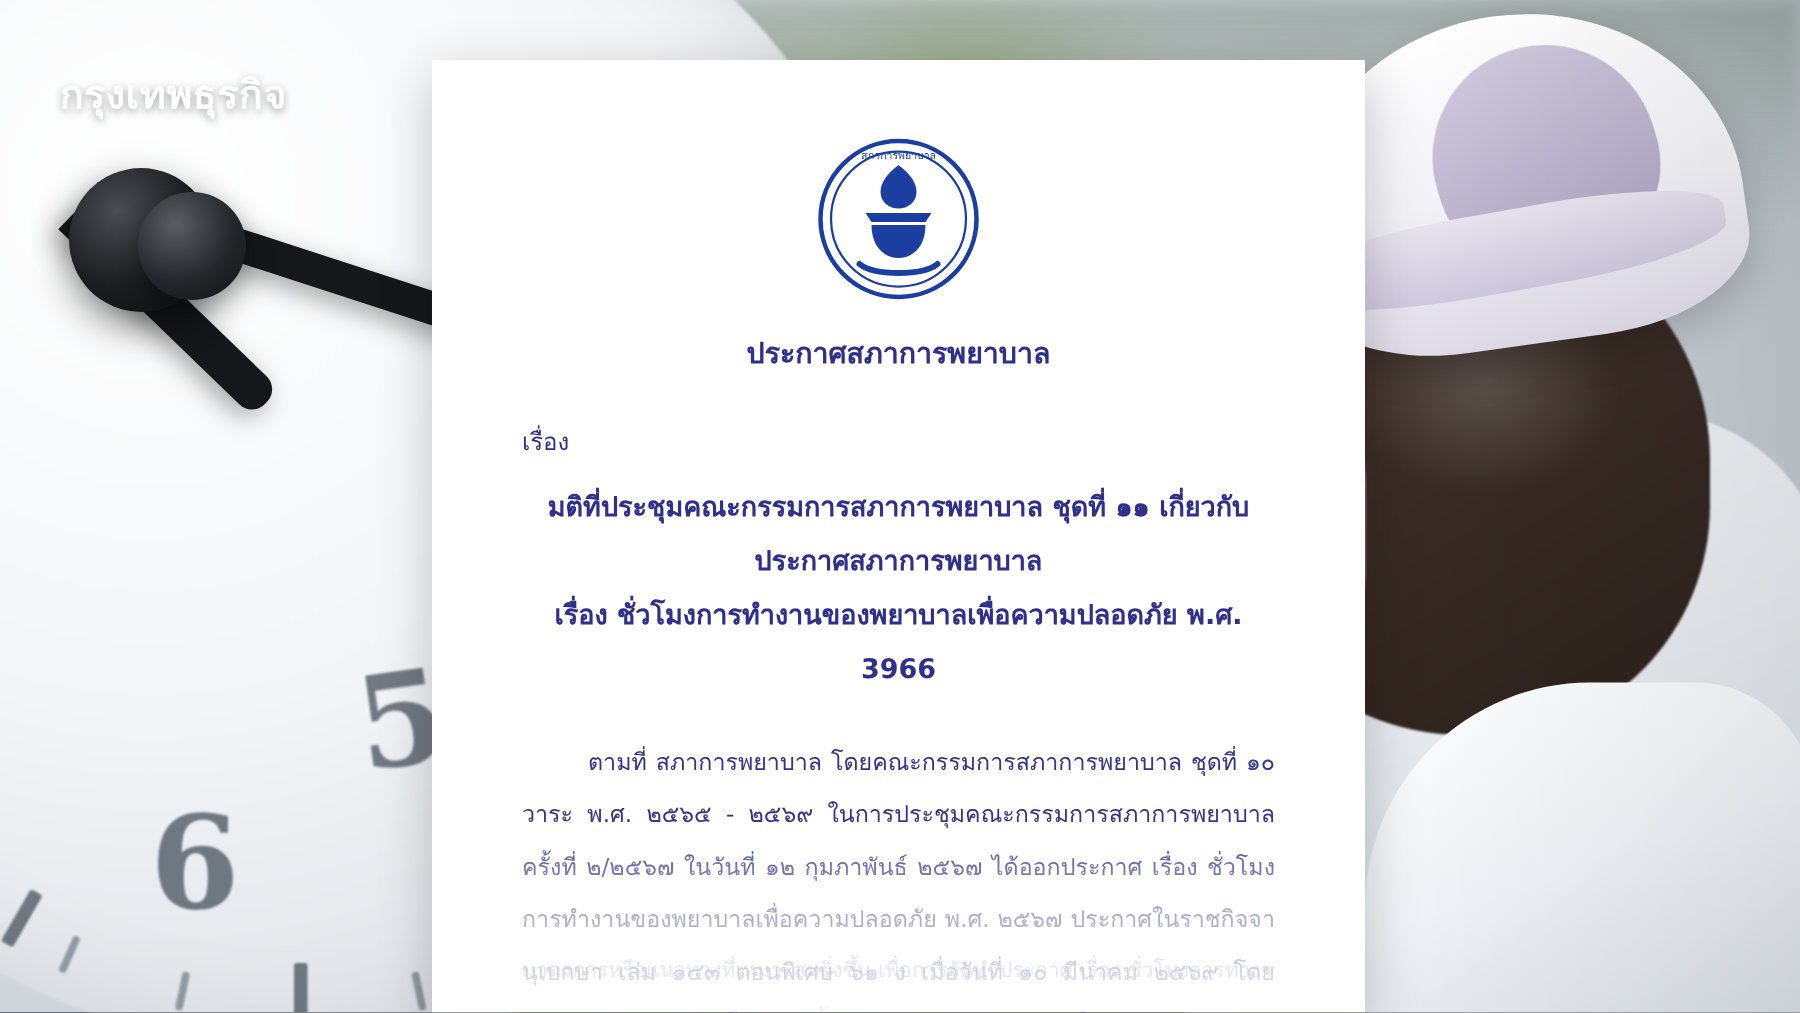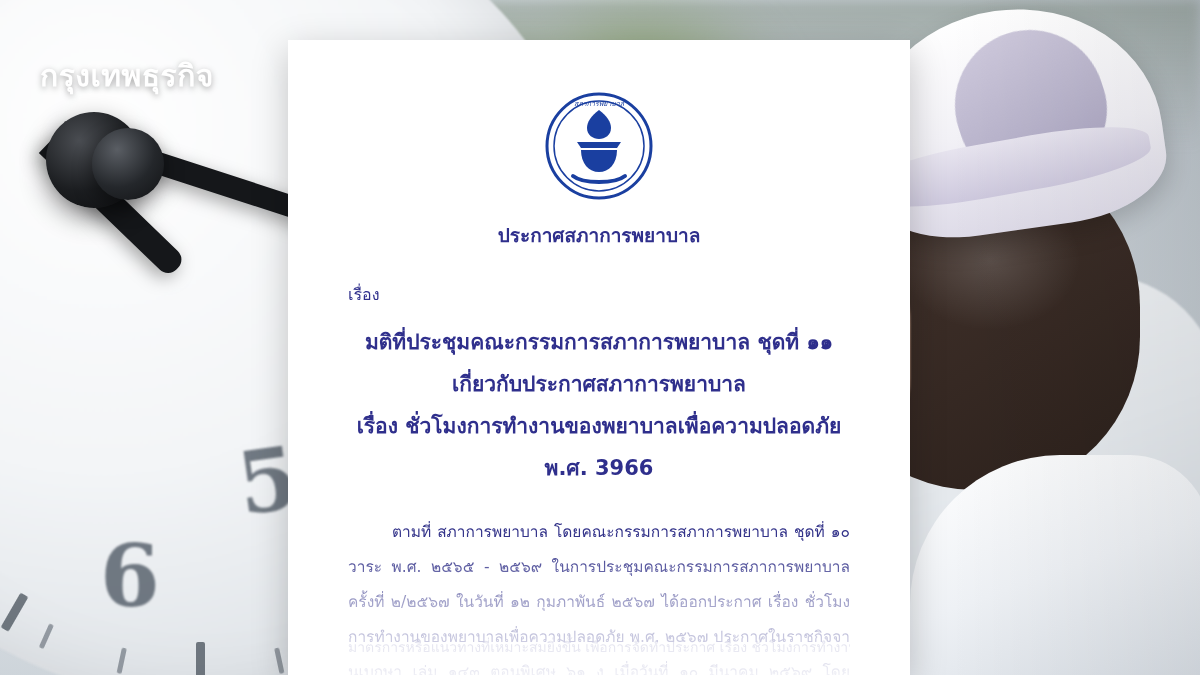--- a/index.html
+++ b/index.html
@@ -224,23 +224,23 @@
     position: absolute;
     right: 0; top: 0;
     width: 420px; height: 675px;
     background: linear-gradient(270deg, rgba(0,0,0,0.06), rgba(0,0,0,0) 60%);
   }
 
   
   .brand {
     position: absolute;
     left: 40px;
-    top: 52px;
+    top: 42px;
     color: #ffffff;
-    font-size: 30px;
+    font-size: 26px;
     font-weight: 700;
     letter-spacing: 0.5px;
     text-shadow: 0 2px 6px rgba(0,0,0,0.35);
     font-family: "DejaVu Sans", "Liberation Sans", sans-serif;
   }
 
   
   .doc {
     position: absolute;
     left: 288px;
@@ -255,41 +255,40 @@
     padding: 42px 60px 0 60px;
     color: #3f3f8f;
   }
 
   
   .emblem {
     width: 112px;
     height: 112px;
     margin: 8px auto 18px auto;
     position: relative;
-    font-style: italic;
   }
   .emblem svg { display: block; }
 
   .doc-title {
     text-align: center;
     color: #2f2f8c;
     font-size: 19px;
     font-weight: 700;
     margin-bottom: 32px;
   }
   .doc-subject {
     text-align: left;
     color: #2f2f8c;
     font-size: 16px;
     margin-bottom: 14px;
   }
   .doc-line {
     text-align: center;
     color: #2f2f8c;
-    font-size: 21px;
+    font-size: 18px;
     font-weight: 700;
     line-height: 2.0;
   }
   .doc-body {
     margin-top: 26px;
     color: #34348a;
     font-size: 15.5px;
     line-height: 2.25;
     text-align: justify;
   }

